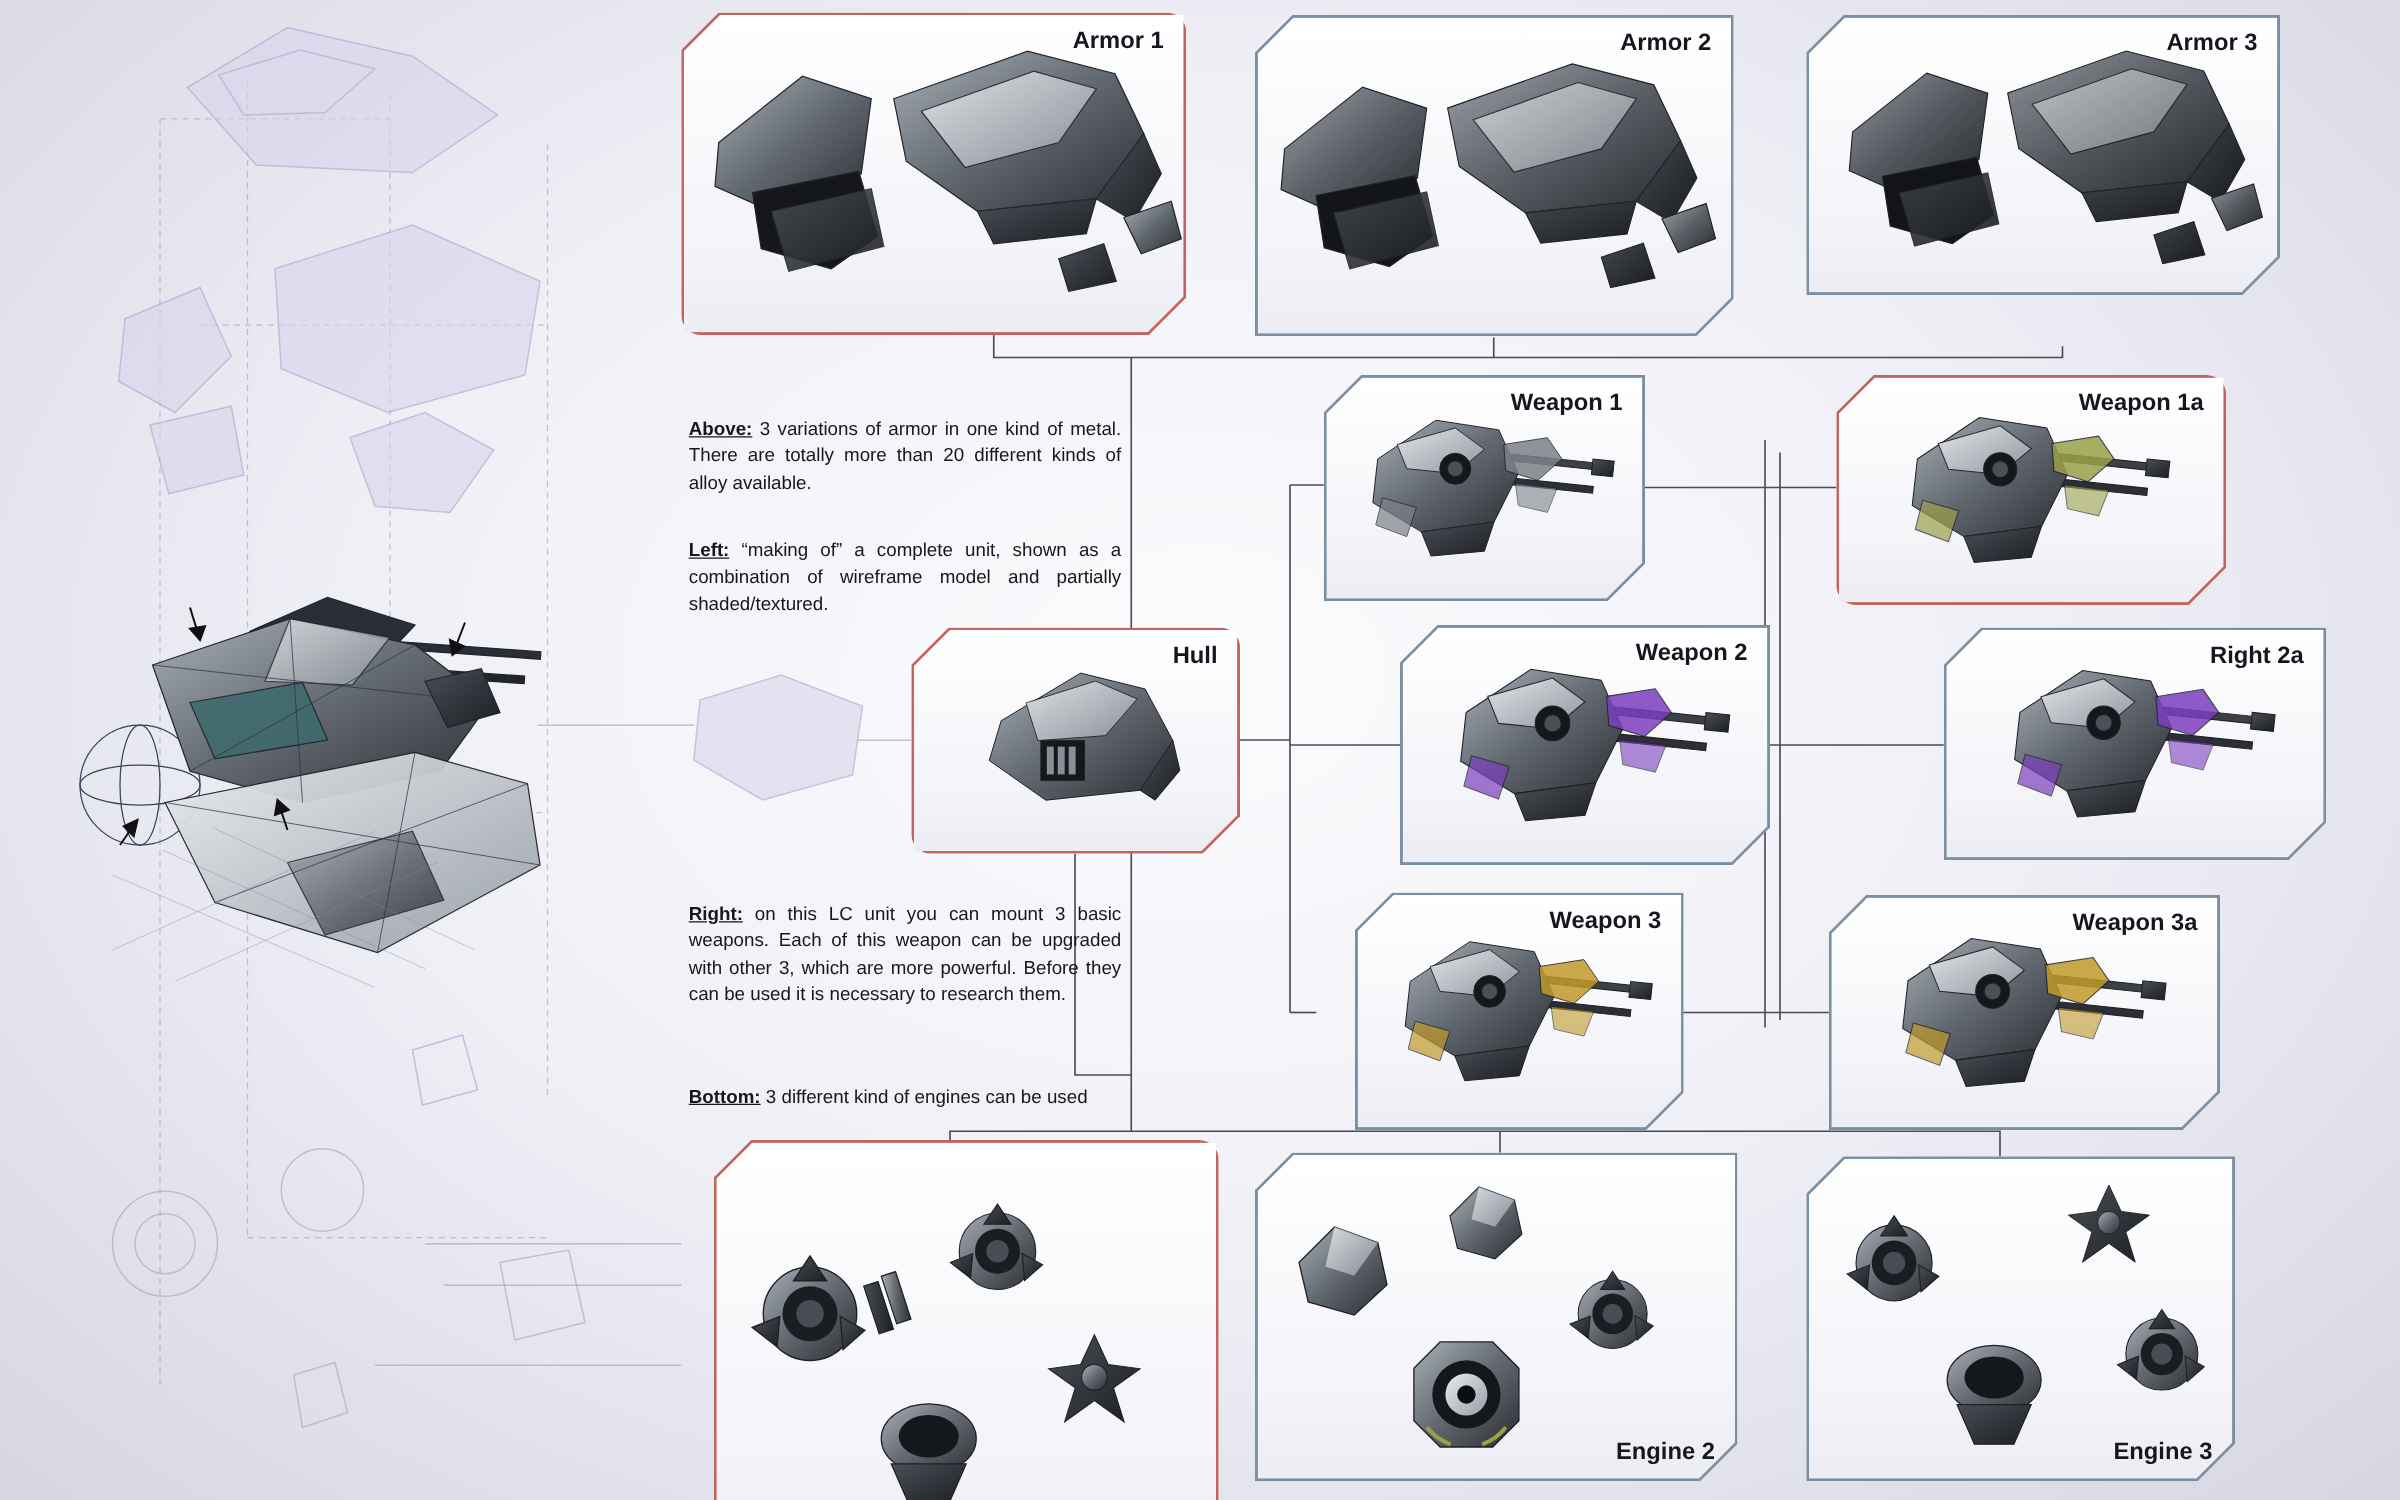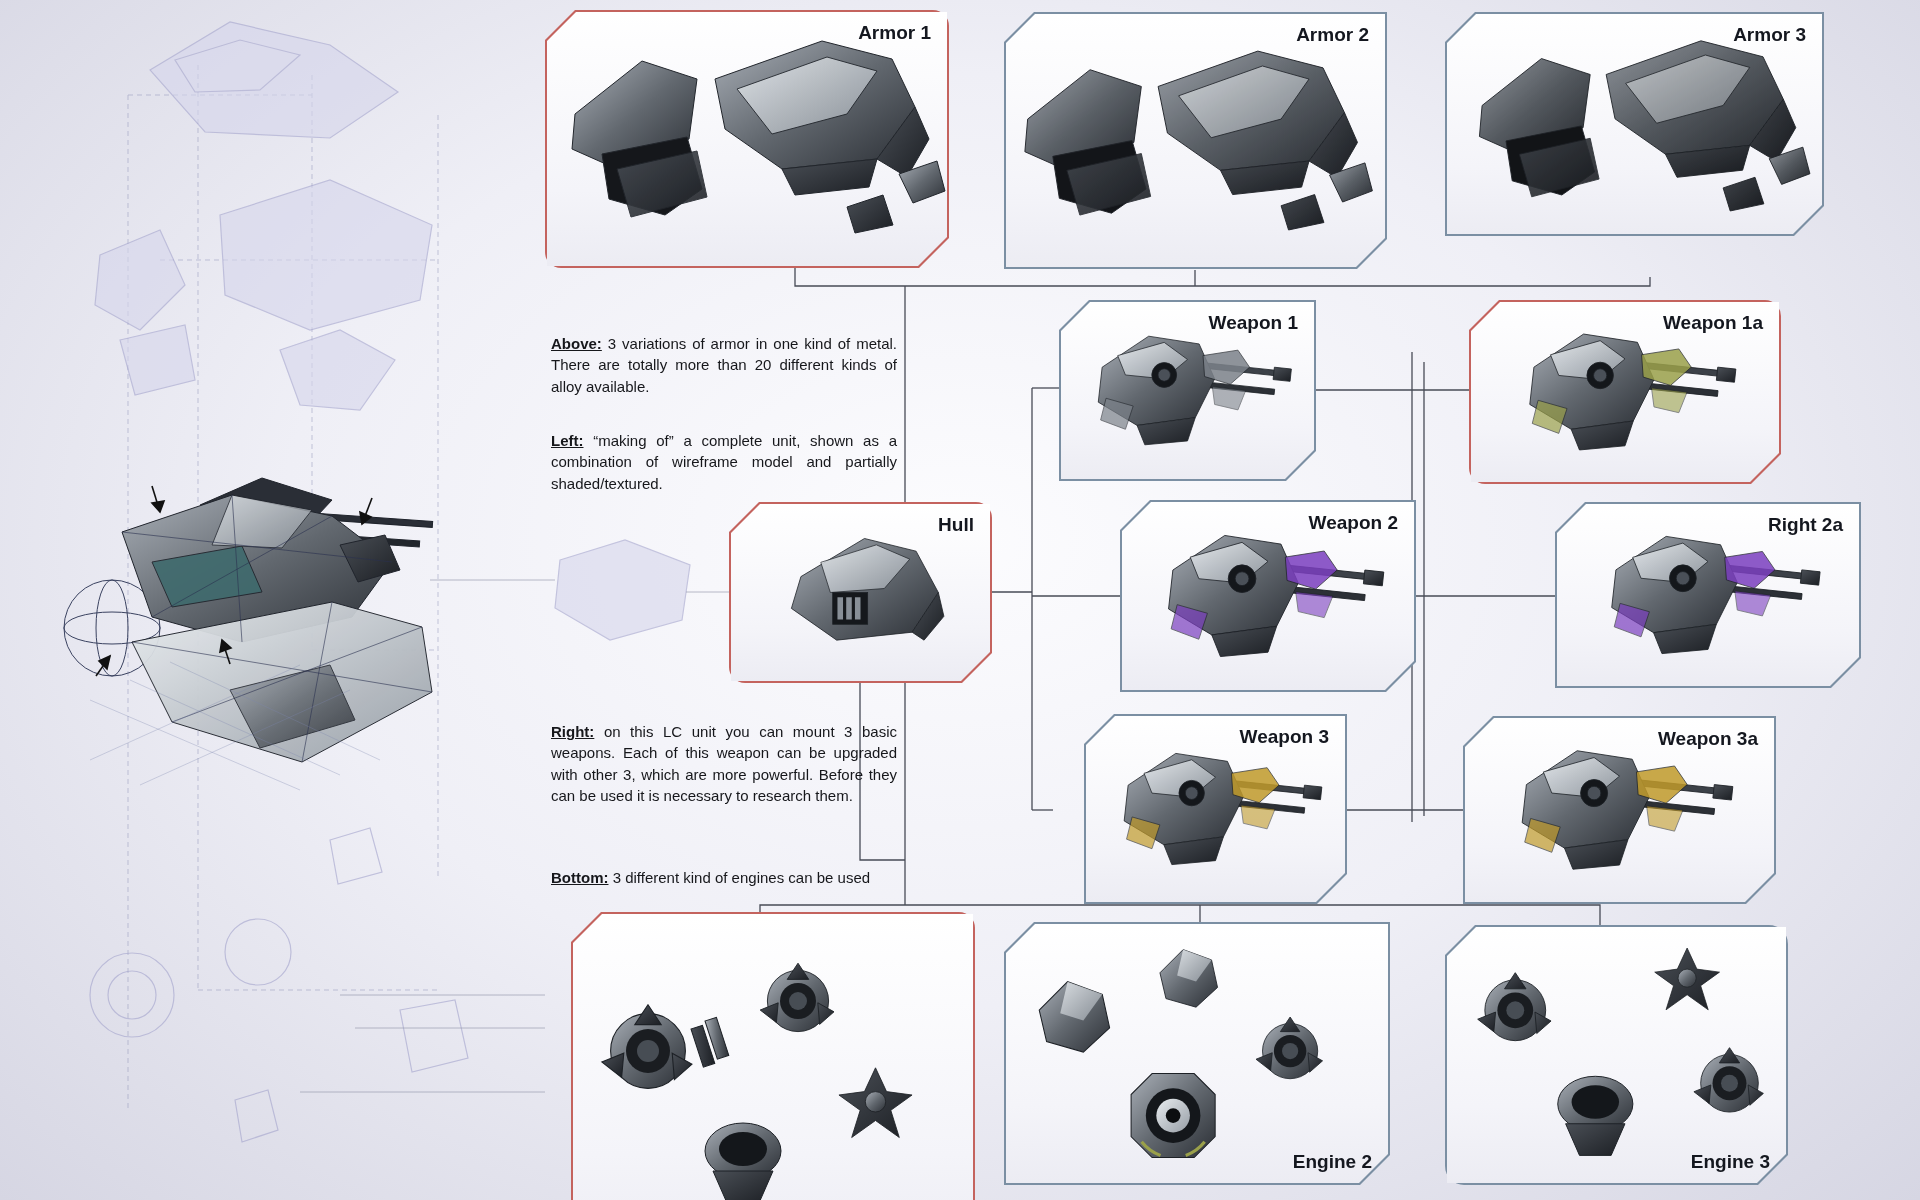--- a/index.html
+++ b/index.html
@@ -352,21 +352,21 @@
       <svg class="art" viewBox="0 0 400 260">
         <use href="#sym-rock" x="15" y="35" width="110" height="110"></use>
         <use href="#sym-rock" x="145" y="5" width="90" height="90"></use>
         <use href="#sym-turbine" x="255" y="85" width="85" height="85"></use>
         <use href="#sym-octo" x="120" y="140" width="110" height="110"></use>
       </svg>
       <div class="panel-label bottom">Engine 2</div>
     </div>
   </div>
 
-  <div class="panel blue" style="left:1445px;top:925px;width:343px;height:260px;border-radius:19px;">
+  <div class="panel blue" style="left:1445px;top:925px;width:343px;height:260px;">
     <div class="panel-inner">
       <svg class="art" viewBox="0 0 360 260">
         <use href="#sym-turbine" x="25" y="35" width="95" height="95"></use>
         <use href="#sym-claw" x="215" y="10" width="80" height="80"></use>
         <use href="#sym-turbine" x="255" y="115" width="90" height="90"></use>
         <use href="#sym-cup" x="105" y="140" width="105" height="105"></use>
       </svg>
       <div class="panel-label bottom">Engine 3</div>
     </div>
   </div>

